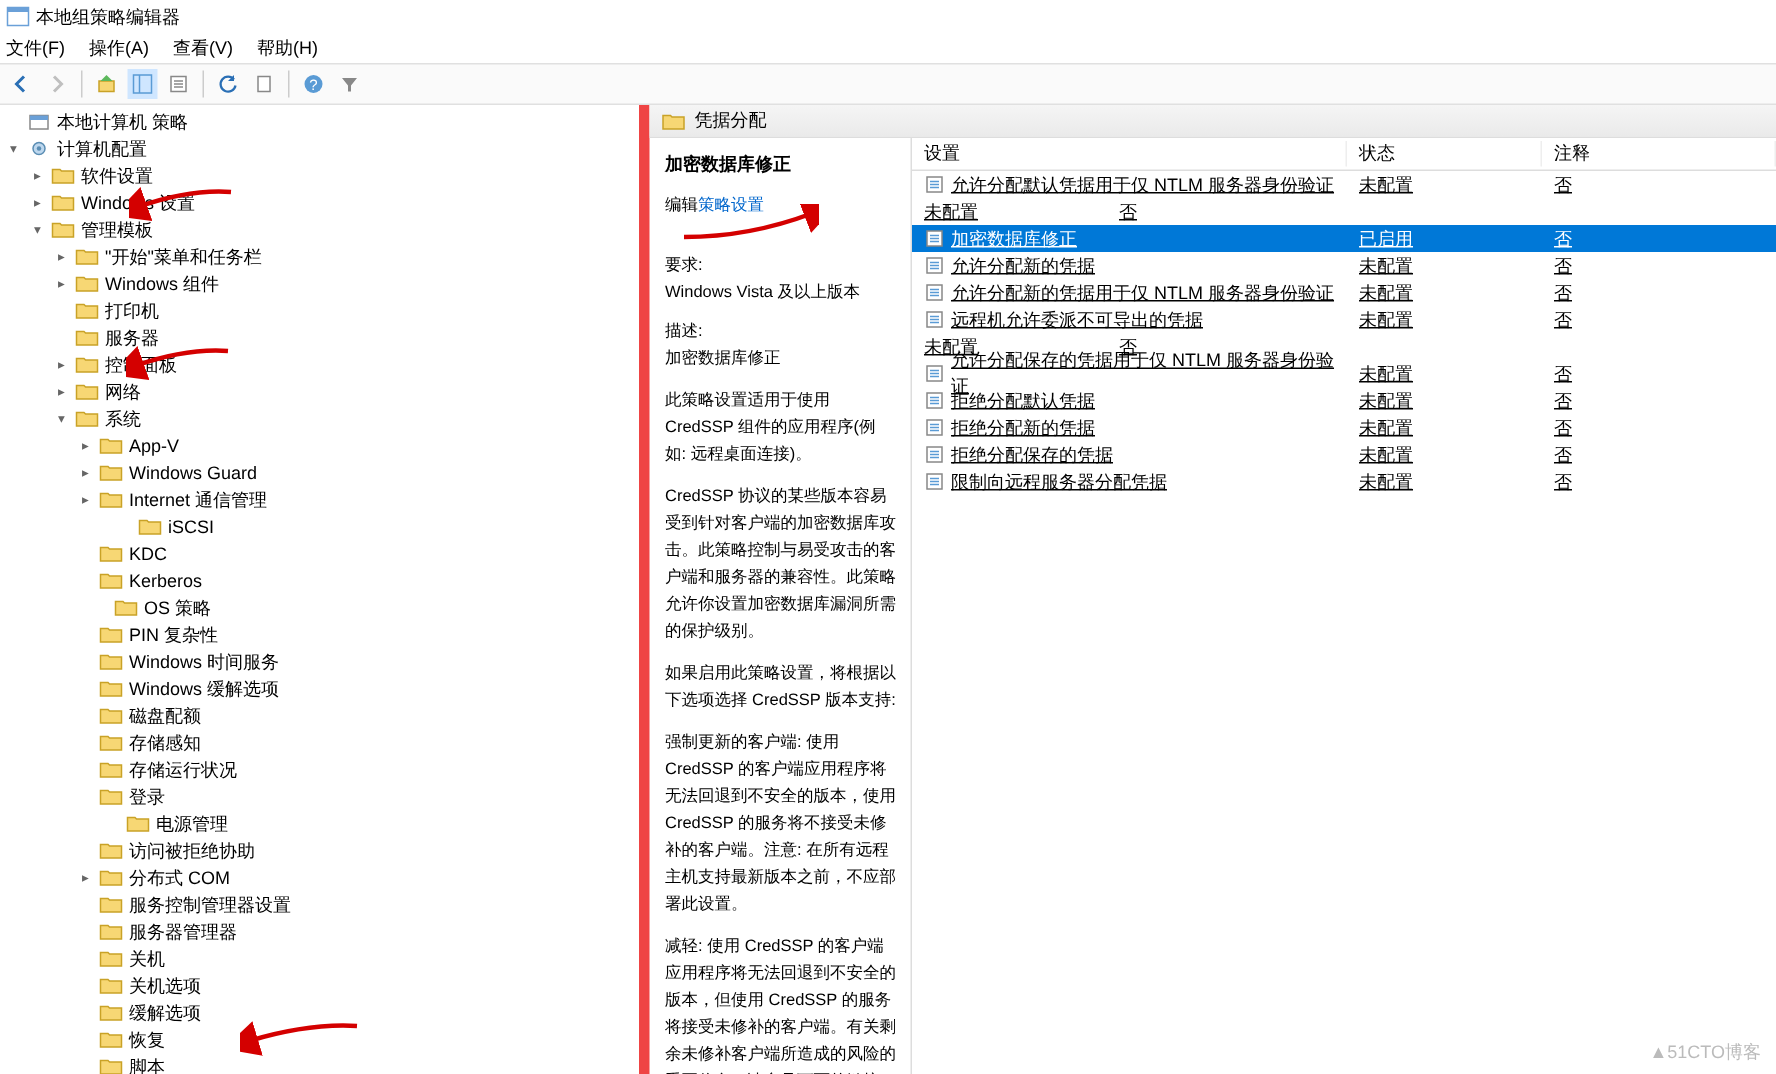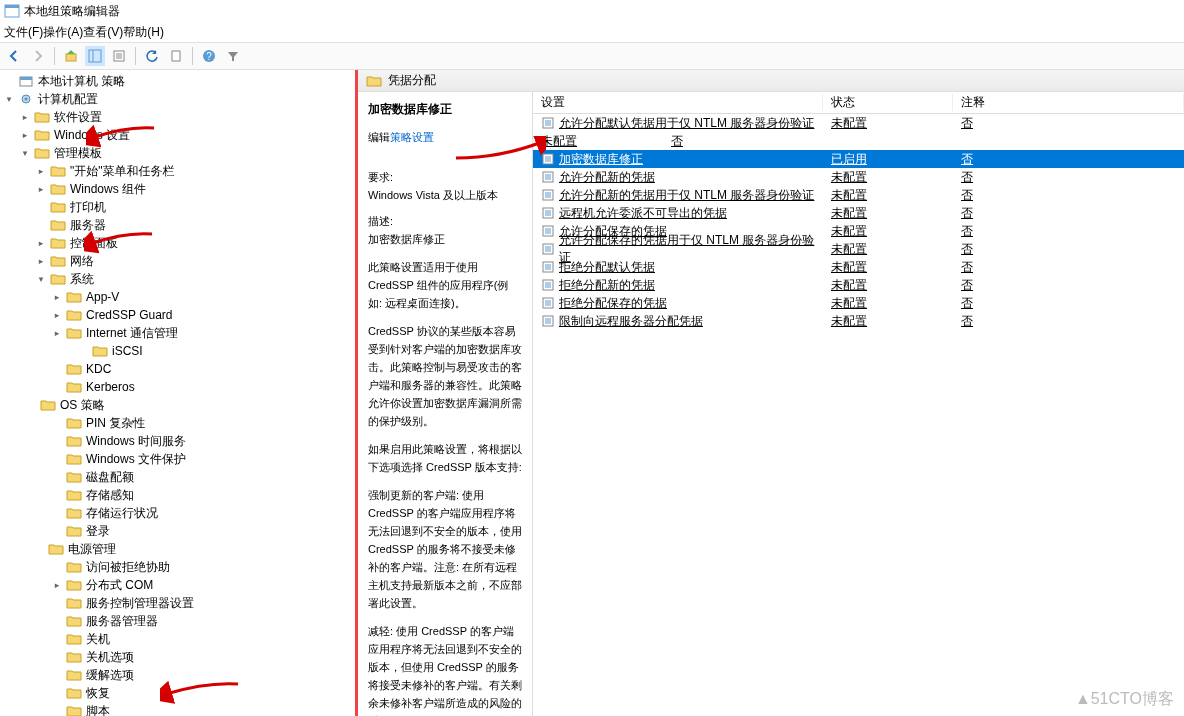--- a/index.html
+++ b/index.html
@@ -1,25 +1,25 @@
 <!DOCTYPE html>
 <html><head>
 <meta charset="utf-8">
 <style>
 * { box-sizing: border-box; margin: 0; padding: 0; }
 body { font-family: "Microsoft YaHei", "Segoe UI", sans-serif; font-size: 12px; background: #fff; color: #000; width: 1184px; height: 716px; overflow: hidden; position: relative; }
 .titlebar { height: 22px; display: flex; align-items: center; padding: 0 4px; background: #fff; }
 .titlebar .icon-slot { width: 16px; height: 16px; margin-right: 4px; }
-.menubar { height: 20px; display: flex; align-items: center; padding: 0 4px; gap: 0; }
+.menubar { height: 20px; display: flex; align-items: center; padding: 0 4px; gap: 16px; }
 .menubar span { cursor: default; }
 .toolbar { height: 28px; display: flex; align-items: center; padding: 2px 4px; gap: 4px; border-top: 1px solid #e0e0e0; border-bottom: 1px solid #e0e0e0; background: #fafafa; }
 .tool-btn { width: 20px; height: 20px; display: flex; align-items: center; justify-content: center; }
 .sep { width: 1px; height: 18px; background: #ccc; margin: 0 2px; }
 .content { display: flex; height: calc(716px - 70px); }
-.tree-pane { width: 358px; border-right: 3px solid #ef4444; overflow-y: auto; padding: 2px 0; }
+.tree-pane { width: 433px; border-right: 7px solid #ef4444; overflow-y: auto; padding: 2px 0; }
 .tree-item { display: flex; align-items: center; height: 18px; cursor: default; white-space: nowrap; padding-right: 8px; }
 .twisty { width: 14px; text-align: center; font-size: 9px; color: #666; user-select: none; }
 .tree-icon { width: 16px; height: 14px; margin: 0 2px; }
 .folder-icon svg { display: block; }
 .tree-label { padding-left: 2px; }
 .right-pane { flex: 1; display: flex; flex-direction: column; }
 .right-header { height: 22px; display: flex; align-items: center; padding: 0 6px; background: linear-gradient(#f5f5f5,#eaeaea); border-bottom: 1px solid #ddd; gap: 4px; }
 .right-body { flex: 1; display: flex; overflow: hidden; }
 .desc-pane { width: 174px; padding: 8px 10px; overflow-y: auto; font-size: 11px; line-height: 18px; }
 .desc-pane h3 { font-weight: bold; font-size: 12px; margin-bottom: 10px; }
@@ -32,21 +32,21 @@
 .col-setting { width: 290px; }
 .col-status { width: 130px; }
 .col-comment { flex: 1; }
 .list-row { display: flex; height: 18px; align-items: center; text-decoration: underline; }
 .list-row.selected { background: #0078d7; color: #fff; }
 .list-row .cell { padding: 0 8px; display: flex; align-items: center; gap: 4px; }
 .list-row .cell.col-setting { width: 290px; }
 .list-row .cell.col-status { width: 130px; }
 .list-row .cell.col-comment { flex: 1; }
 .setting-icon { width: 14px; height: 14px; }
-.watermark { position: absolute; right: 10px; bottom: 6px; color: #bbb; font-size: 16px; }
+.watermark { position: absolute; right: 10px; bottom: 6px; color: #bbb; font-size: 12px; }
 .arrow { position: absolute; pointer-events: none; }
 </style>
 </head>
 <body>
 
 <div class="titlebar">
   <span class="icon-slot">
     <svg viewBox="0 0 16 16">
         <rect x="1" y="2" width="14" height="12" fill="#fff" stroke="#6aa0d8"></rect>
         <rect x="1" y="2" width="14" height="3" fill="#6aa0d8"></rect>
@@ -242,21 +242,21 @@
         </span>
     <span class="tree-label">App-V</span>
   </div>
       <div class="tree-item" style="padding-left:50px">
     <span class="twisty">▸</span>
     <span class="tree-icon folder-icon">
           <svg width="16" height="14" viewBox="0 0 16 14">
             <path d="M1 3 L6 3 L7 4 L15 4 L15 12 L1 12 Z" fill="#f7d774" stroke="#c9a227"></path>
           </svg>
         </span>
-    <span class="tree-label">CredSSP Guard</span>
+    <span class="tree-label">Windows Guard</span>
   </div>
       <div class="tree-item" style="padding-left:50px">
     <span class="twisty">▸</span>
     <span class="tree-icon folder-icon">
           <svg width="16" height="14" viewBox="0 0 16 14">
             <path d="M1 3 L6 3 L7 4 L15 4 L15 12 L1 12 Z" fill="#f7d774" stroke="#c9a227"></path>
           </svg>
         </span>
     <span class="tree-label">Internet 通信管理</span>
   </div>
@@ -280,21 +280,21 @@
   </div>
       <div class="tree-item" style="padding-left:50px">
     <span class="twisty"></span>
     <span class="tree-icon folder-icon">
           <svg width="16" height="14" viewBox="0 0 16 14">
             <path d="M1 3 L6 3 L7 4 L15 4 L15 12 L1 12 Z" fill="#f7d774" stroke="#c9a227"></path>
           </svg>
         </span>
     <span class="tree-label">Kerberos</span>
   </div>
-      <div class="tree-item" style="padding-left:24px">
+      <div class="tree-item" style="padding-left:60px">
     <span class="twisty"></span>
     <span class="tree-icon folder-icon">
           <svg width="16" height="14" viewBox="0 0 16 14">
             <path d="M1 3 L6 3 L7 4 L15 4 L15 12 L1 12 Z" fill="#f7d774" stroke="#c9a227"></path>
           </svg>
         </span>
     <span class="tree-label">OS 策略</span>
   </div>
       <div class="tree-item" style="padding-left:50px">
     <span class="twisty"></span>
@@ -314,21 +314,21 @@
         </span>
     <span class="tree-label">Windows 时间服务</span>
   </div>
       <div class="tree-item" style="padding-left:50px">
     <span class="twisty"></span>
     <span class="tree-icon folder-icon">
           <svg width="16" height="14" viewBox="0 0 16 14">
             <path d="M1 3 L6 3 L7 4 L15 4 L15 12 L1 12 Z" fill="#f7d774" stroke="#c9a227"></path>
           </svg>
         </span>
-    <span class="tree-label">Windows 文件保护</span>
+    <span class="tree-label">Windows 缓解选项</span>
   </div>
       <div class="tree-item" style="padding-left:50px">
     <span class="twisty"></span>
     <span class="tree-icon folder-icon">
           <svg width="16" height="14" viewBox="0 0 16 14">
             <path d="M1 3 L6 3 L7 4 L15 4 L15 12 L1 12 Z" fill="#f7d774" stroke="#c9a227"></path>
           </svg>
         </span>
     <span class="tree-label">磁盘配额</span>
   </div>
@@ -352,21 +352,21 @@
   </div>
       <div class="tree-item" style="padding-left:50px">
     <span class="twisty"></span>
     <span class="tree-icon folder-icon">
           <svg width="16" height="14" viewBox="0 0 16 14">
             <path d="M1 3 L6 3 L7 4 L15 4 L15 12 L1 12 Z" fill="#f7d774" stroke="#c9a227"></path>
           </svg>
         </span>
     <span class="tree-label">登录</span>
   </div>
-      <div class="tree-item" style="padding-left:32px">
+      <div class="tree-item" style="padding-left:68px">
     <span class="twisty"></span>
     <span class="tree-icon folder-icon">
           <svg width="16" height="14" viewBox="0 0 16 14">
             <path d="M1 3 L6 3 L7 4 L15 4 L15 12 L1 12 Z" fill="#f7d774" stroke="#c9a227"></path>
           </svg>
         </span>
     <span class="tree-label">电源管理</span>
   </div>
       <div class="tree-item" style="padding-left:50px">
     <span class="twisty"></span>
@@ -547,29 +547,20 @@
                     <line x1="4" y1="5" x2="10" y2="5" stroke="#5a9bd5"></line>
                     <line x1="4" y1="7" x2="10" y2="7" stroke="#5a9bd5"></line>
                     <line x1="4" y1="9" x2="10" y2="9" stroke="#5a9bd5"></line>
                   </svg></span>
                 <span>远程机允许委派不可导出的凭据</span>
               </div>
     <div class="cell col-status">未配置</div>
     <div class="cell col-comment">否</div>
   </div>
             <div class="list-row">
-    <div class="cell col-setting">
-                <span class="setting-icon"><svg width="14" height="14" viewBox="0 0 14 14">
-                    <rect x="2" y="2" width="10" height="10" fill="#fff" stroke="#888"></rect>
-                    <line x1="4" y1="5" x2="10" y2="5" stroke="#5a9bd5"></line>
-                    <line x1="4" y1="7" x2="10" y2="7" stroke="#5a9bd5"></line>
-                    <line x1="4" y1="9" x2="10" y2="9" stroke="#5a9bd5"></line>
-                  </svg></span>
-                <span>允许分配保存的凭据</span>
-              </div>
     <div class="cell col-status">未配置</div>
     <div class="cell col-comment">否</div>
   </div>
             <div class="list-row">
     <div class="cell col-setting">
                 <span class="setting-icon"><svg width="14" height="14" viewBox="0 0 14 14">
                     <rect x="2" y="2" width="10" height="10" fill="#fff" stroke="#888"></rect>
                     <line x1="4" y1="5" x2="10" y2="5" stroke="#5a9bd5"></line>
                     <line x1="4" y1="7" x2="10" y2="7" stroke="#5a9bd5"></line>
                     <line x1="4" y1="9" x2="10" y2="9" stroke="#5a9bd5"></line>

